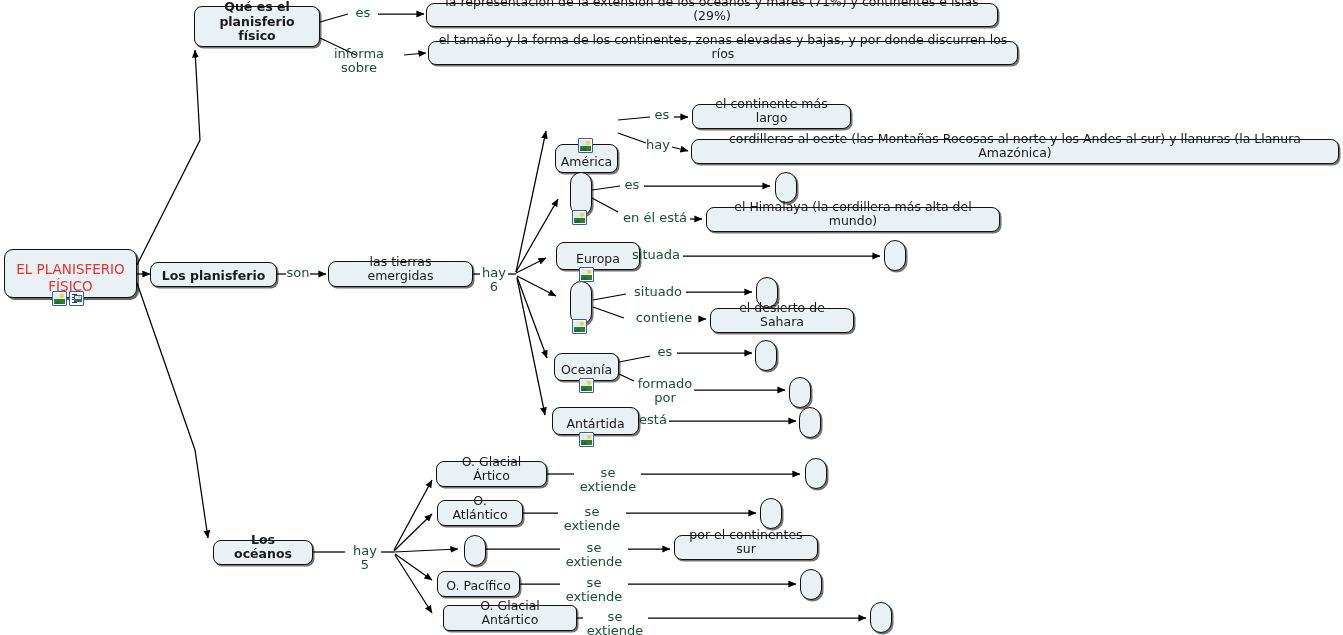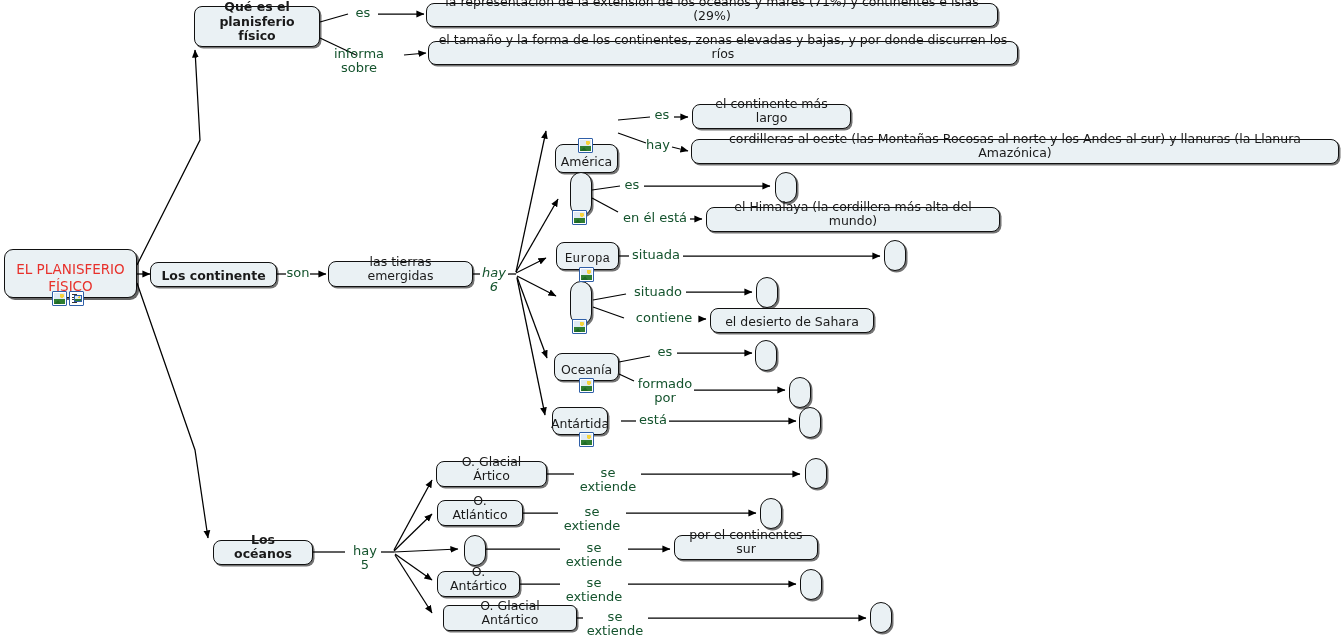--- a/index.html
+++ b/index.html
@@ -195,21 +195,21 @@
 
   <div class="node" style="left:426px;top:3px;width:572px;height:24px;">
     <span class="lbl">la representación de la extensión de los océanos y mares (71%) y continentes e islas (29%)</span>
   </div>
 
   <div class="node" style="left:428px;top:41px;width:590px;height:24px;">
     <span class="lbl">el tamaño y la forma de los continentes, zonas elevadas y bajas, y por donde discurren los ríos</span>
   </div>
 
   <div class="node bold" style="left:150px;top:262px;width:127px;height:25px;">
-    <span class="lbl">Los continente</span>
+    <span class="lbl">Los planisferio</span>
   </div>
 
   <div class="node" style="left:328px;top:261px;width:145px;height:26px;">
     <span class="lbl">las tierras emergidas</span>
   </div>
 
   <div class="node" style="left:555px;top:112px;width:63px;height:29px;margin-top:32px;">
     <span class="lbl">América</span>
   </div>
   <div class="icons" style="left:578px;top:138px;">
@@ -232,21 +232,21 @@
   </div>
 
   <div class="node blank" style="left:775px;top:172px;width:22px;height:31px;">
     <span class="lbl"></span>
   </div>
 
   <div class="node" style="left:706px;top:207px;width:294px;height:25px;">
     <span class="lbl">el Himalaya (la cordillera más alta del mundo)</span>
   </div>
 
-  <div class="node" style="left:556px;top:242px;width:63px;height:28px;font-family:Liberation Mono, monospace;">
+  <div class="node" style="left:556px;top:242px;width:84px;height:28px;">
     <span class="lbl">Europa</span>
   </div>
   <div class="icons" style="left:579px;top:267px;">
     <span class="ic pic"></span>
   </div>
 
   <div class="node blank" style="left:884px;top:240px;width:22px;height:31px;">
     <span class="lbl"></span>
   </div>
 
@@ -254,40 +254,40 @@
     <span class="lbl"></span>
   </div>
   <div class="icons" style="left:572px;top:319px;">
     <span class="ic pic"></span>
   </div>
 
   <div class="node blank" style="left:756px;top:277px;width:22px;height:31px;">
     <span class="lbl"></span>
   </div>
 
-  <div class="node" style="left:710px;top:308px;width:164px;height:25px;">
+  <div class="node" style="left:710px;top:308px;width:144px;height:25px;">
     <span class="lbl">el desierto de Sahara</span>
   </div>
 
   <div class="node" style="left:554px;top:353px;width:65px;height:28px;">
     <span class="lbl">Oceanía</span>
   </div>
   <div class="icons" style="left:579px;top:378px;">
     <span class="ic pic"></span>
   </div>
 
   <div class="node blank" style="left:755px;top:340px;width:22px;height:31px;">
     <span class="lbl"></span>
   </div>
 
   <div class="node blank" style="left:789px;top:377px;width:22px;height:31px;">
     <span class="lbl"></span>
   </div>
 
-  <div class="node" style="left:552px;top:407px;width:56px;height:28px;">
+  <div class="node" style="left:552px;top:407px;width:87px;height:28px;">
     <span class="lbl">Antártida</span>
   </div>
   <div class="icons" style="left:579px;top:432px;">
     <span class="ic pic"></span>
   </div>
 
   <div class="node blank" style="left:799px;top:407px;width:22px;height:31px;">
     <span class="lbl"></span>
   </div>
 
@@ -310,37 +310,37 @@
   </div>
 
   <div class="node blank" style="left:464px;top:535px;width:22px;height:31px;">
     <span class="lbl"></span>
   </div>
   <div class="node" style="left:674px;top:535px;width:144px;height:25px;">
     <span class="lbl">por el continentes sur</span>
   </div>
 
   <div class="node" style="left:437px;top:571px;width:83px;height:26px;">
-    <span class="lbl">O. Antártico</span>
+    <span class="lbl">O. Pacífico</span>
   </div>
   <div class="node blank" style="left:800px;top:569px;width:22px;height:31px;">
     <span class="lbl"></span>
   </div>
 
   <div class="node" style="left:443px;top:605px;width:134px;height:26px;border-radius:6px;">
     <span class="lbl">O. Glacial Antártico</span>
   </div>
   <div class="node blank" style="left:870px;top:602px;width:22px;height:31px;">
     <span class="lbl"></span>
   </div>
 
   <div class="elabel" style="left:350px;top:6px;width:26px;">es</div>
   <div class="elabel" style="left:316px;top:47px;width:86px;">informa sobre</div>
   <div class="elabel" style="left:286px;top:266px;width:24px;">son</div>
-  <div class="elabel" style="left:479px;top:266px;width:30px;font-style:italic;">hay 6</div>
+  <div class="elabel" style="left:479px;top:266px;width:30px;">hay 6</div>
   <div class="elabel" style="left:651px;top:108px;width:22px;">es</div>
   <div class="elabel" style="left:644px;top:138px;width:28px;">hay</div>
   <div class="elabel" style="left:621px;top:178px;width:22px;">es</div>
   <div class="elabel" style="left:620px;top:211px;width:70px;">en él está</div>
   <div class="elabel" style="left:629px;top:248px;width:54px;">situada</div>
   <div class="elabel" style="left:630px;top:285px;width:56px;">situado</div>
   <div class="elabel" style="left:629px;top:311px;width:70px;">contiene</div>
   <div class="elabel" style="left:654px;top:345px;width:22px;">es</div>
   <div class="elabel" style="left:636px;top:377px;width:58px;">formado
 por</div>

